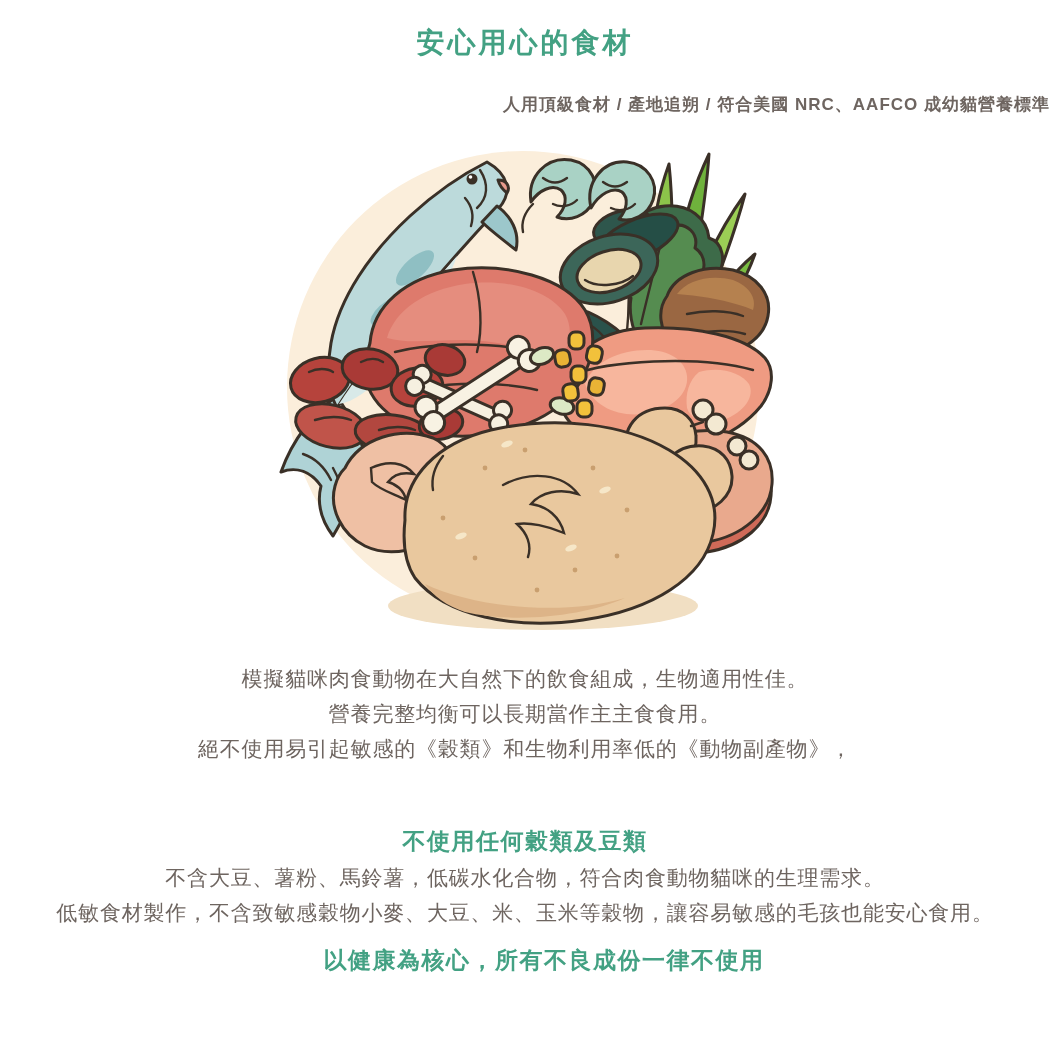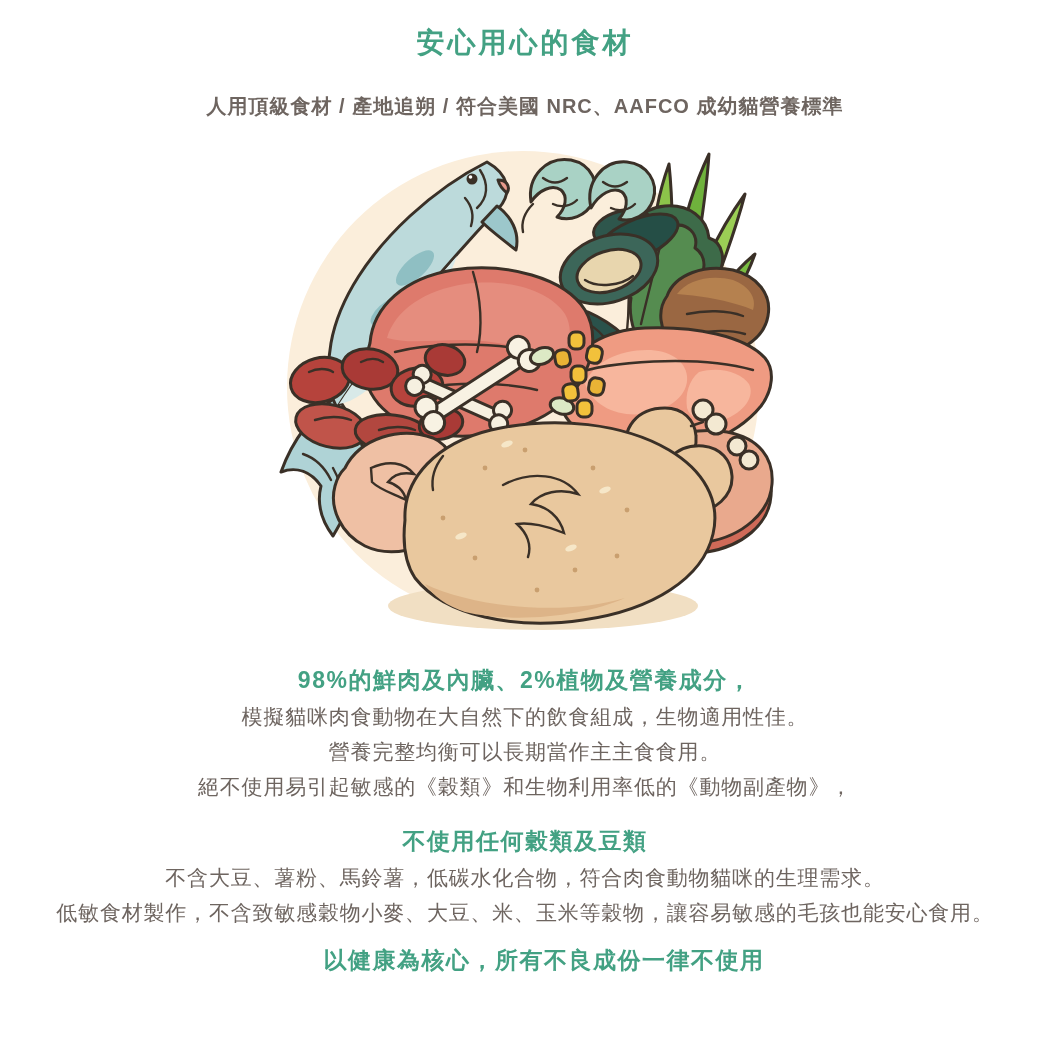--- a/index.html
+++ b/index.html
@@ -12,22 +12,22 @@
   .page { position:relative; width:1050px; height:1040px; background:#ffffff; }
 
   .title {
     position:absolute; top:24px; left:0; width:100%;
     text-align:center;
     font-size:28px; font-weight:bold; letter-spacing:3px;
     color:var(--accent);
   }
   .subtitle {
     position:absolute; top:93px; left:0; width:100%;
-    text-align:center;
-    font-size:20px; font-weight:bold; letter-spacing:1px;
+    text-align:right;
+    font-size:17px; font-weight:bold; letter-spacing:1px;
     color:var(--bodycol);
   }
   .illo {
     position:absolute; top:138px; left:275px;
     width:500px; height:500px;
   }
   .section { position:absolute; left:0; width:100%; text-align:center; }
   .section h2 {
     font-size:23px; font-weight:bold; letter-spacing:1.5px;
     color:var(--accent); line-height:38px;
@@ -217,21 +217,20 @@
           <ellipse cx="232" cy="306" rx="6" ry="3" transform="rotate(-20 232 306)"></ellipse>
           <ellipse cx="330" cy="352" rx="6" ry="3" transform="rotate(-20 330 352)"></ellipse>
           <ellipse cx="186" cy="398" rx="6" ry="3" transform="rotate(-20 186 398)"></ellipse>
           <ellipse cx="296" cy="410" rx="6" ry="3" transform="rotate(-20 296 410)"></ellipse>
         </g>
       </g>
     </svg>
   </div>
 
   <section class="section sec-1">
-    <h2>98%的鮮肉及內臟、2%植物及營養成分，</h2>
     <p>模擬貓咪肉食動物在大自然下的飲食組成，生物適用性佳。</p>
     <p>營養完整均衡可以長期當作主主食食用。</p>
     <p>絕不使用易引起敏感的《穀類》和生物利用率低的《動物副產物》，</p>
   </section>
 
   <section class="section sec-2">
     <h2>不使用任何穀類及豆類</h2>
     <p>不含大豆、薯粉、馬鈴薯，低碳水化合物，符合肉食動物貓咪的生理需求。</p>
     <p>低敏食材製作，不含致敏感穀物小麥、大豆、米、玉米等穀物，讓容易敏感的毛孩也能安心食用。</p>
   </section>

